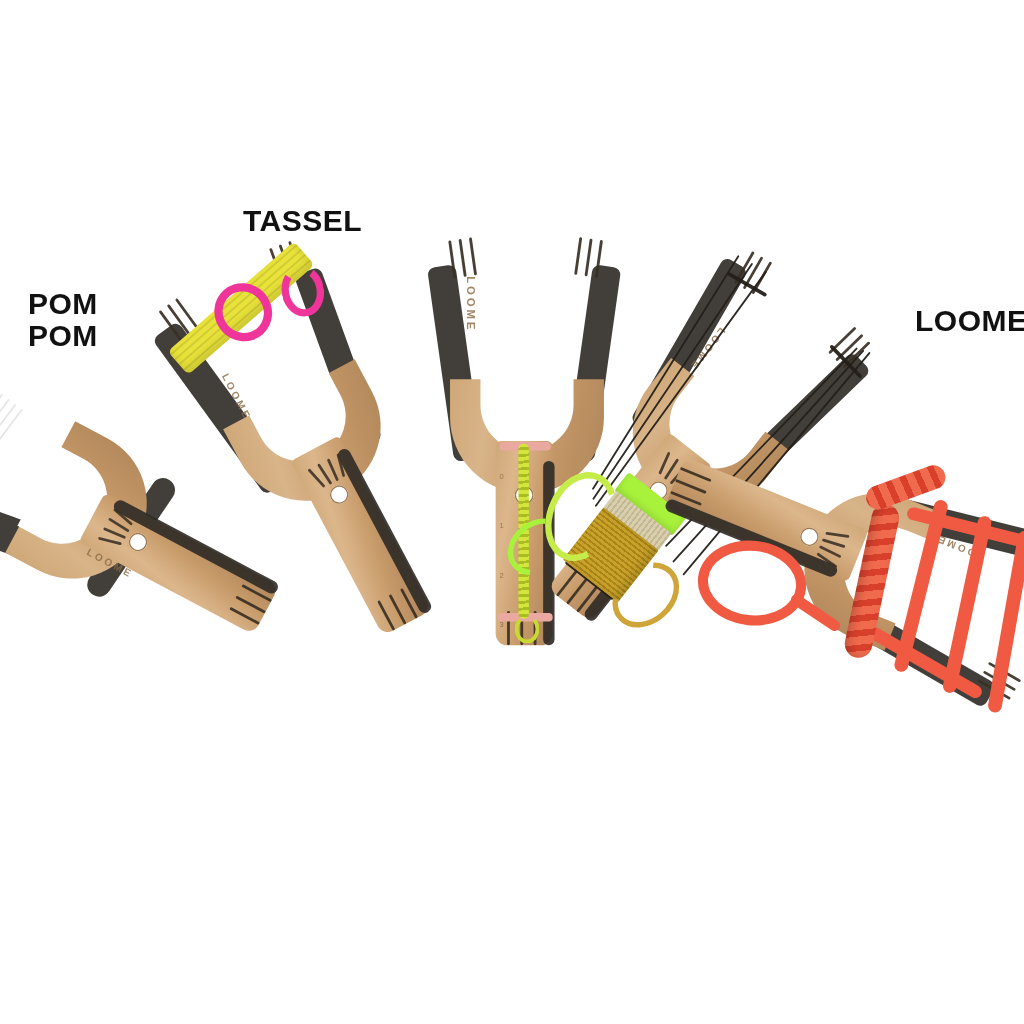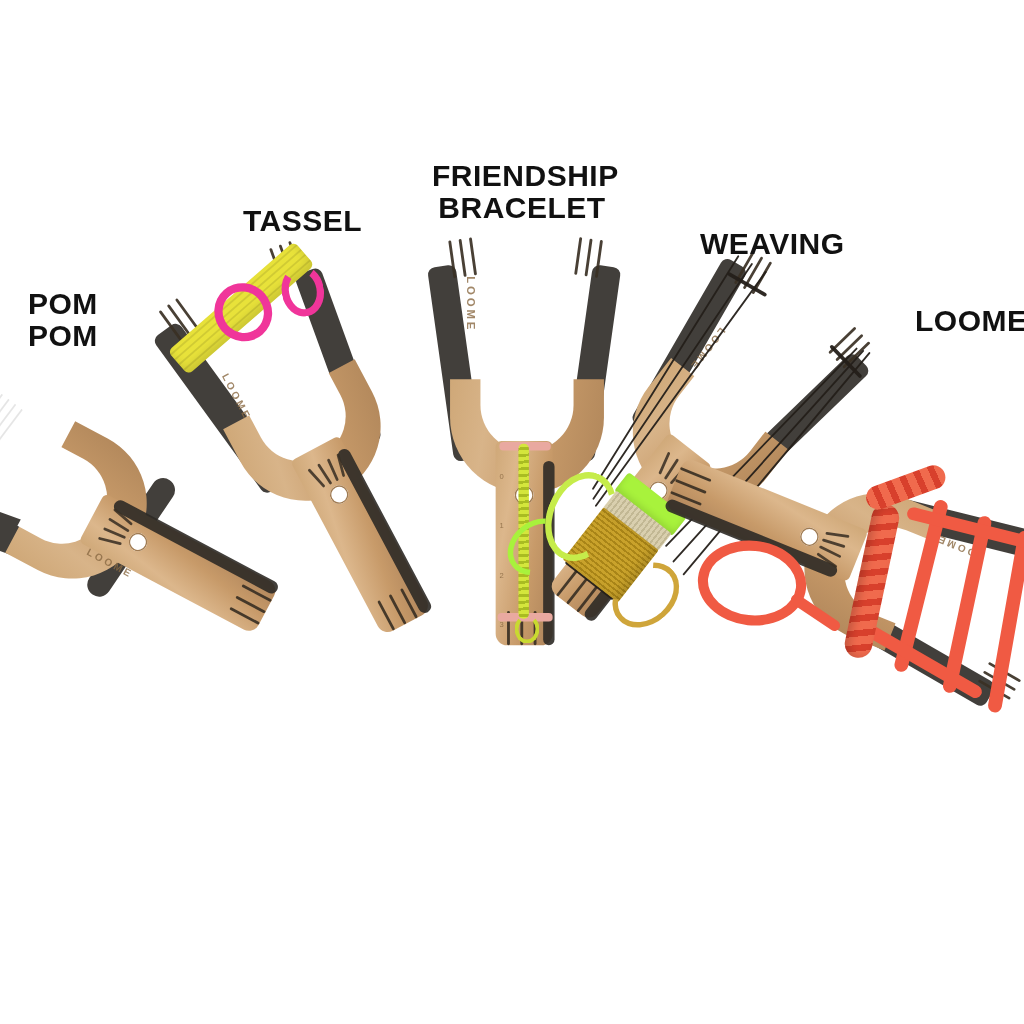--- a/index.html
+++ b/index.html
@@ -335,20 +335,17 @@
       <div style="position:absolute;left:160px;top:204px;width:12px;height:62px;background:#f05a43;
                   border-radius:8px;transform:rotate(12deg);"></div>
     </div>
   </div>
 
   <div class="label" style="left:28px;top:288px;font-size:30px;">POM
 POM</div>
 
   <div class="label" style="left:243px;top:205px;font-size:30px;">TASSEL</div>
 
-  <div class="label" style="left:432px;top:160px;width:180px;font-size:30px;">FRIENDSHIP
-BRACELET</div>
-
-  <div class="label" style="left:700px;top:228px;font-size:30px;">WEAVING</div>
+
 
   <div class="label" style="left:915px;top:305px;font-size:30px;">LOOME</div>
 
 </div>
 
 </body></html>

